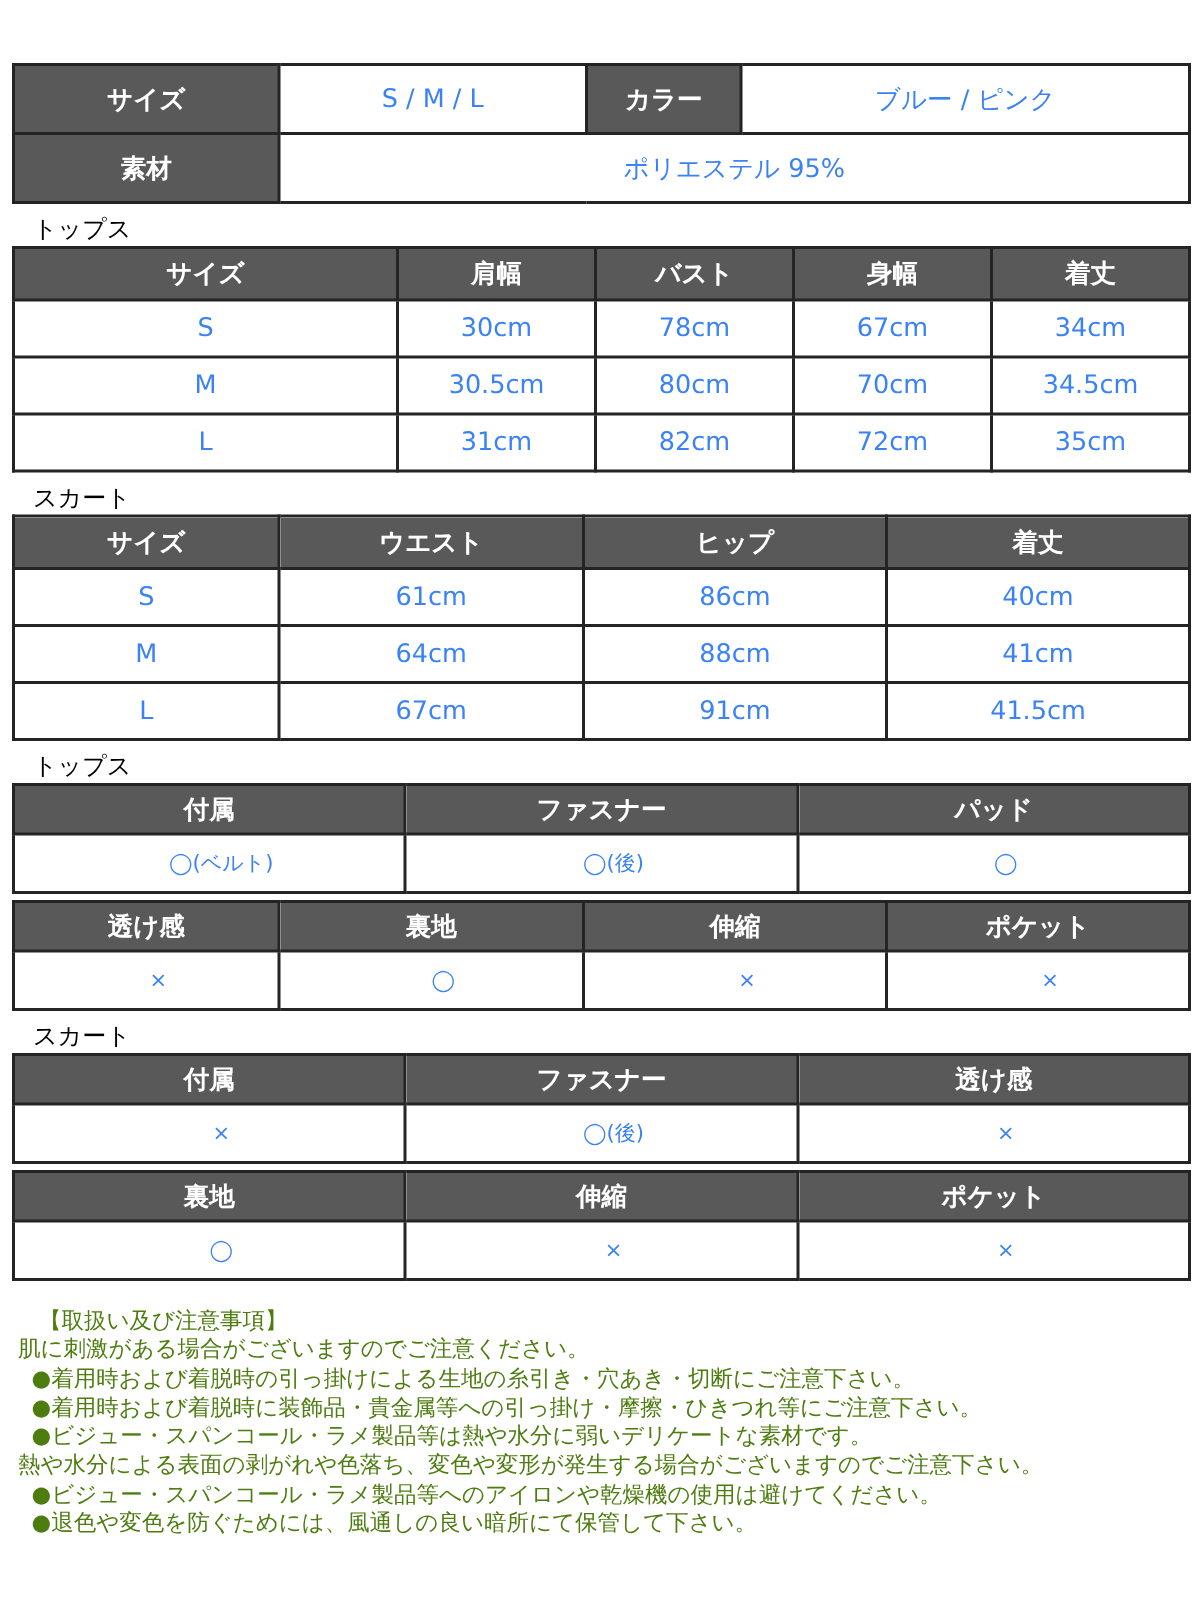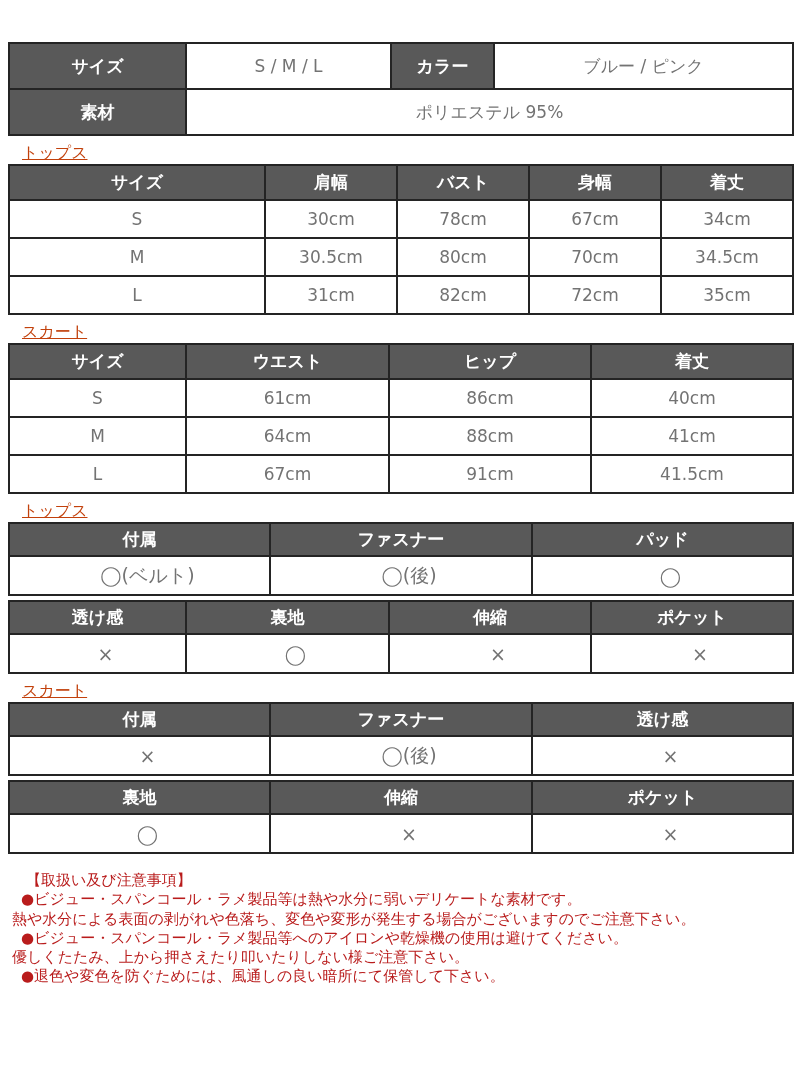--- a/index.html
+++ b/index.html
@@ -36,44 +36,43 @@
   }
   th {
     background: #595959;
     color: #ffffff;
     font-weight: bold;
     font-size: 17px;
   }
   td {
     background: #ffffff;
     font-size: 17px;
-    color: #737373;
+    color: #3b82f6;
   }
   
   .spec-table tr { height: 46px; }
   
   .size-table th { height: 33px; }
   .size-table td { height: 36px; }
   
   .attr-table th { height: 31px; }
   .attr-table td { height: 37px; }
   .attr-gap { height: 4px; }
   .section-label {
     font-size: 16px;
-    color: #c2410c;
+    color: #000000;
     margin: 7px 0 2px 14px;
     line-height: 19px;
-    text-decoration: underline;
-  }
-  .circle-val { font-size: 19px; padding-left: 16px; }
+  }
+  .circle-val { font-size: 14px; padding-left: 16px; }
   .notes {
     margin: 17px 0 0 4px;
     font-size: 15px;
     line-height: 19.3px;
-    color: #b91c1c;
+    color: #4d7c0f;
   }
   .note-line { white-space: nowrap; }
   .note-title  { padding-left: 14px; }
   .note-bullet { padding-left: 9px; }
   .note-cont   { padding-left: 0; }
 </style>
 </head>
 <body>
 
 <div class="page">
@@ -256,20 +255,22 @@
     <tr>
       <td class="circle-val">◯</td>
       <td class="circle-val">×</td>
       <td class="circle-val">×</td>
     </tr>
   </tbody>
     </table>
 
   <div class="notes">
     <div class="note-line note-title">【取扱い及び注意事項】</div>
+    <div class="note-line note-cont">肌に刺激がある場合がございますのでご注意ください。</div>
+    <div class="note-line note-bullet">●着用時および着脱時の引っ掛けによる生地の糸引き・穴あき・切断にご注意下さい。</div>
+    <div class="note-line note-bullet">●着用時および着脱時に装飾品・貴金属等への引っ掛け・摩擦・ひきつれ等にご注意下さい。</div>
     <div class="note-line note-bullet">●ビジュー・スパンコール・ラメ製品等は熱や水分に弱いデリケートな素材です。</div>
     <div class="note-line note-cont">熱や水分による表面の剥がれや色落ち、変色や変形が発生する場合がございますのでご注意下さい。</div>
     <div class="note-line note-bullet">●ビジュー・スパンコール・ラメ製品等へのアイロンや乾燥機の使用は避けてください。</div>
-    <div class="note-line note-cont">優しくたたみ、上から押さえたり叩いたりしない様ご注意下さい。</div>
     <div class="note-line note-bullet">●退色や変色を防ぐためには、風通しの良い暗所にて保管して下さい。</div>
   </div>
 
 </div>
 
 </body></html>

